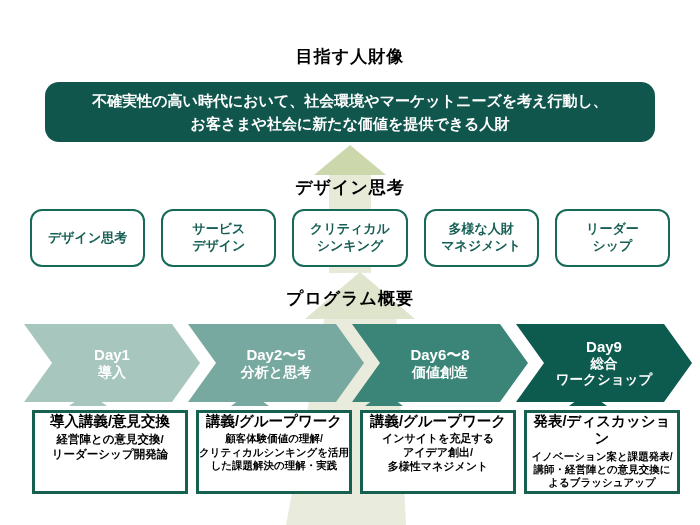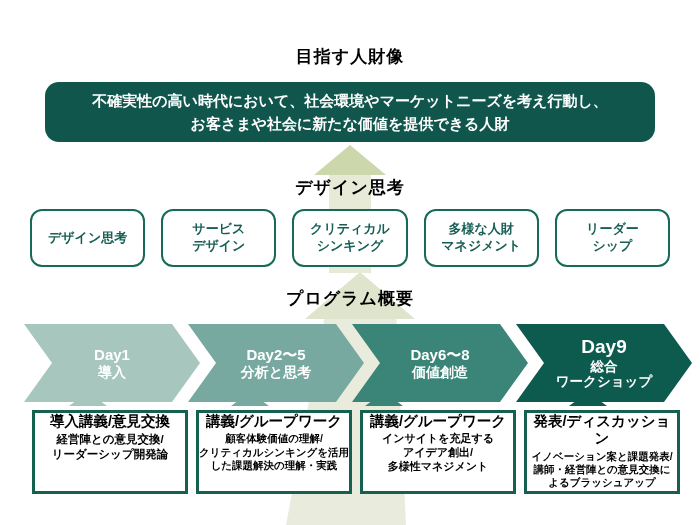--- a/index.html
+++ b/index.html
@@ -34,21 +34,21 @@
   }
   
   .phase-chevron{
     top:324px;width:176px;height:78px;z-index:1;
     clip-path:polygon(0 0,148px 0,100% 50%,148px 100%,0 100%,28px 50%);
     display:flex;flex-direction:column;align-items:center;justify-content:center;
     color:#fff;text-align:center;
   }
   .phase-day{font-size:15px;line-height:1.2;}
   .phase-label{font-size:14px;line-height:1.2;white-space:pre-line;}
-  .phase-chevron.compact .phase-day{font-size:19px;}
+  .phase-chevron.compact .phase-day{font-size:15px;}
   .phase-chevron.compact .phase-label{font-size:13.5px;line-height:1.15;}
   
   .tri-up{top:392px;width:0;height:0;z-index:1;
     border-left:19px solid transparent;border-right:19px solid transparent;
     border-bottom:14px solid #888;}
   
   .detail-card{
     top:410px;width:156px;height:84px;background:#fff;border:3px solid #15604f;
     z-index:2;box-sizing:border-box;text-align:center;
   }

